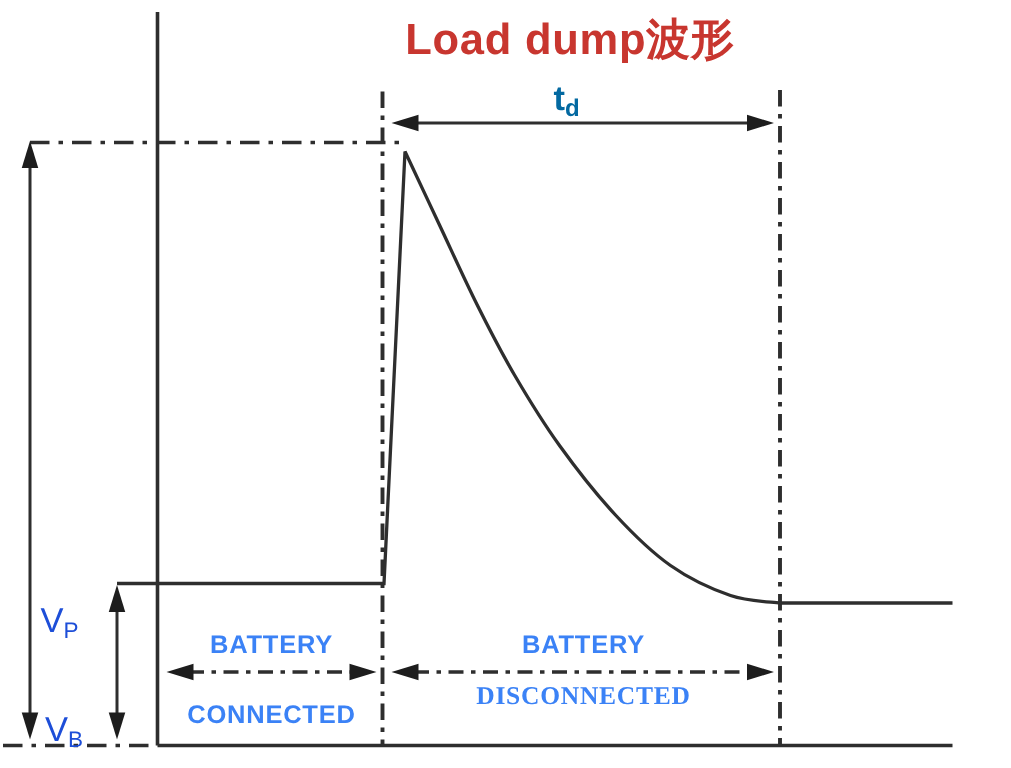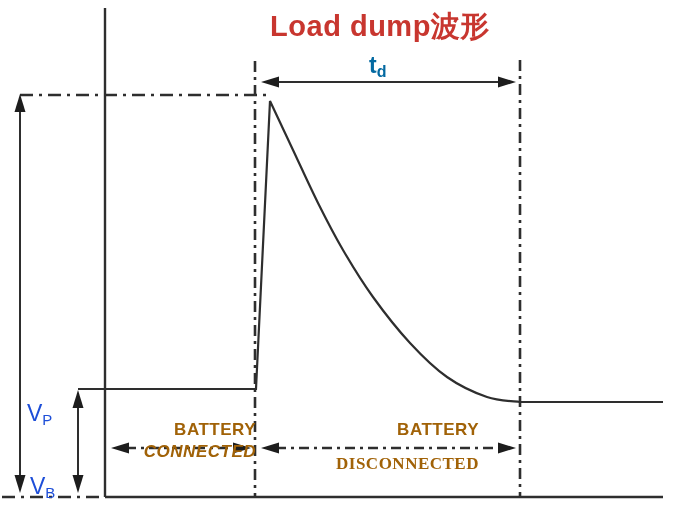--- a/index.html
+++ b/index.html
@@ -7,21 +7,20 @@
     padding: 0;
     background: #ffffff;
     font-family: "Liberation Sans", sans-serif;
   }
   .canvas {
     position: relative;
     width: 635px;
     height: 512px;
     background: #ffffff;
     overflow: hidden;
-    padding-left: 28px;
   }
   .canvas svg {
     position: absolute;
     left: 0;
     top: 0;
   }
   .diagram-title {
     position: absolute;
     left: 0;
     top: 7px;
@@ -54,22 +53,22 @@
     font-size: 23px;
     font-weight: bold;
     line-height: 1;
   }
   .td-label sub {
     font-size: 16px;
     vertical-align: -4px;
   }
   .region-label {
     position: absolute;
-    text-align: right;
-    color: #a16207;
+    text-align: center;
+    color: #3b82f6;
     font-size: 17px;
     font-weight: bold;
     letter-spacing: 0.5px;
     line-height: 1;
     white-space: nowrap;
   }
 </style>
 </head>
 <body>
 
@@ -124,18 +123,18 @@
 
   <div class="diagram-title">Load dump波形</div>
 
   <div class="vlabel" style="left:27px; top:354px;"><span>V</span><sub>P</sub></div>
 
   <div class="vlabel" style="left:30px; top:427px;"><span>V</span><sub>B</sub></div>
 
   <div class="td-label"><span>t</span><sub>d</sub></div>
 
   <div class="region-label" style="left:106px; top:421px; width:150px;">BATTERY</div>
-  <div class="region-label" style="left:106px; top:443px; width:150px;font-style:italic;">CONNECTED</div>
+  <div class="region-label" style="left:106px; top:468px; width:150px;">CONNECTED</div>
 
   <div class="region-label" style="left:299px; top:421px; width:180px;">BATTERY</div>
   <div class="region-label" style="left:299px; top:455px; width:180px;font-family:Liberation Serif, serif;">DISCONNECTED</div>
 
 </div>
 
 </body></html>

